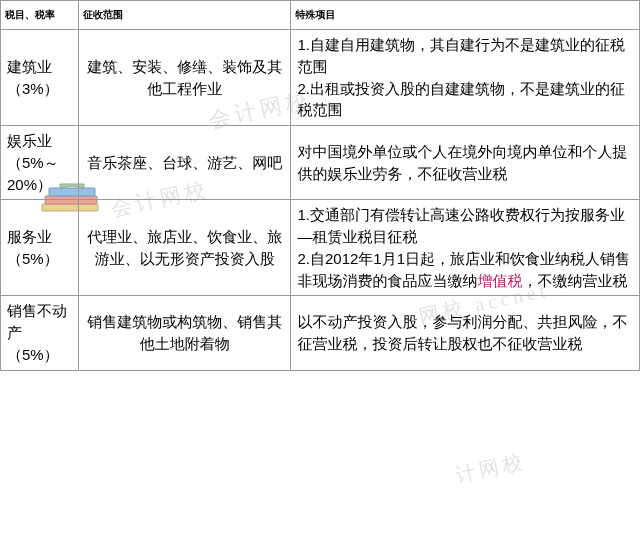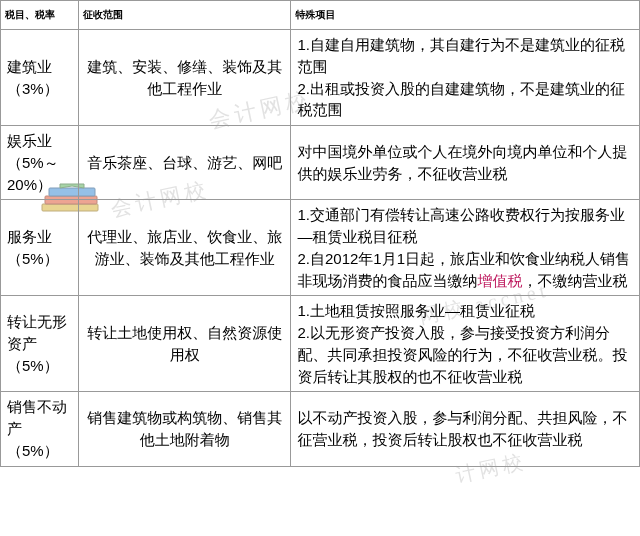--- a/index.html
+++ b/index.html
@@ -135,32 +135,23 @@
         <td class="cat">
           <span class="cat-line"><span>娱乐业</span><span>（5%～20%）</span></span>
         </td>
         <td class="scope">音乐茶座、台球、游艺、网吧</td>
         <td class="special">对中国境外单位或个人在境外向境内单位和个人提供的娱乐业劳务，不征收营业税</td>
       </tr>
       <tr style="height:96px;">
         <td class="cat">
           <span class="cat-line"><span>服务业</span><span>（5%）</span></span>
         </td>
-        <td class="scope">代理业、旅店业、饮食业、旅游业、装饰及其他工程作业</td>
+        <td class="scope">代理业、旅店业、饮食业、旅游业、以无形资产投资入股</td>
         <td class="special" id="special-row-5" style="white-space:pre-line;">1.交通部门有偿转让高速公路收费权行为按服务业—租赁业税目征税
 2.自2012年1月1日起，旅店业和饮食业纳税人销售非现场消费的食品应当缴纳<span class="hl">增值税</span>，不缴纳营业税</td>
-      </tr>
-      <tr style="height:86px;">
-        <td class="cat">
-          <span class="cat-line">转让无形资产</span>
-          <span class="rate-line">（5%）</span>
-        </td>
-        <td class="scope">转让土地使用权、自然资源使用权</td>
-        <td class="special" style="white-space:pre-line;">1.土地租赁按照服务业—租赁业征税
-2.以无形资产投资入股，参与接受投资方利润分配、共同承担投资风险的行为，不征收营业税。投资后转让其股权的也不征收营业税</td>
       </tr>
       <tr style="height:62px;">
         <td class="cat">
           <span class="cat-line">销售不动产</span>
           <span class="rate-line">（5%）</span>
         </td>
         <td class="scope">销售建筑物或构筑物、销售其他土地附着物</td>
         <td class="special">以不动产投资入股，参与利润分配、共担风险，不征营业税，投资后转让股权也不征收营业税</td>
       </tr>
     </tbody>

